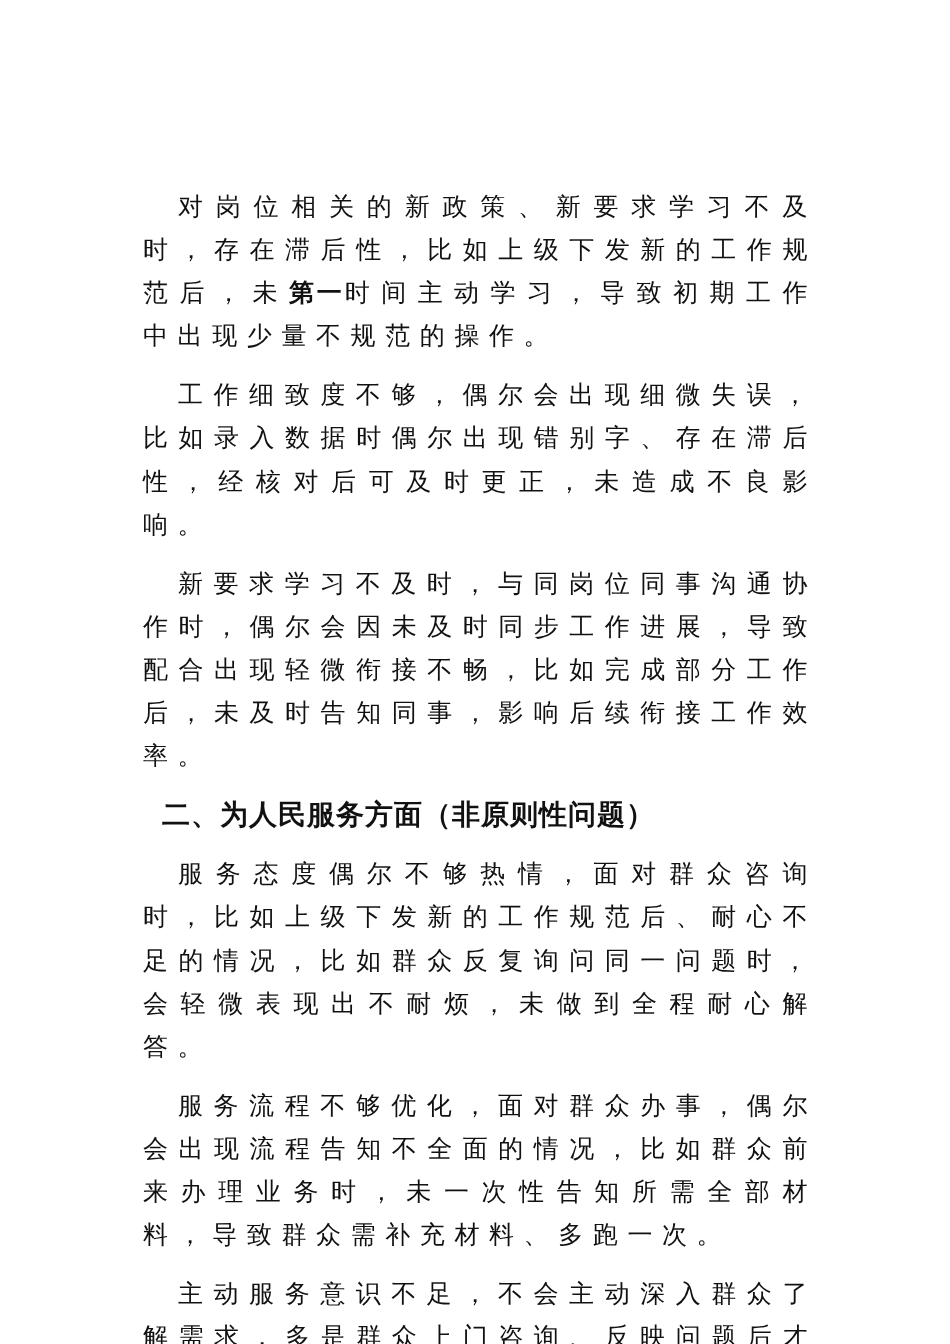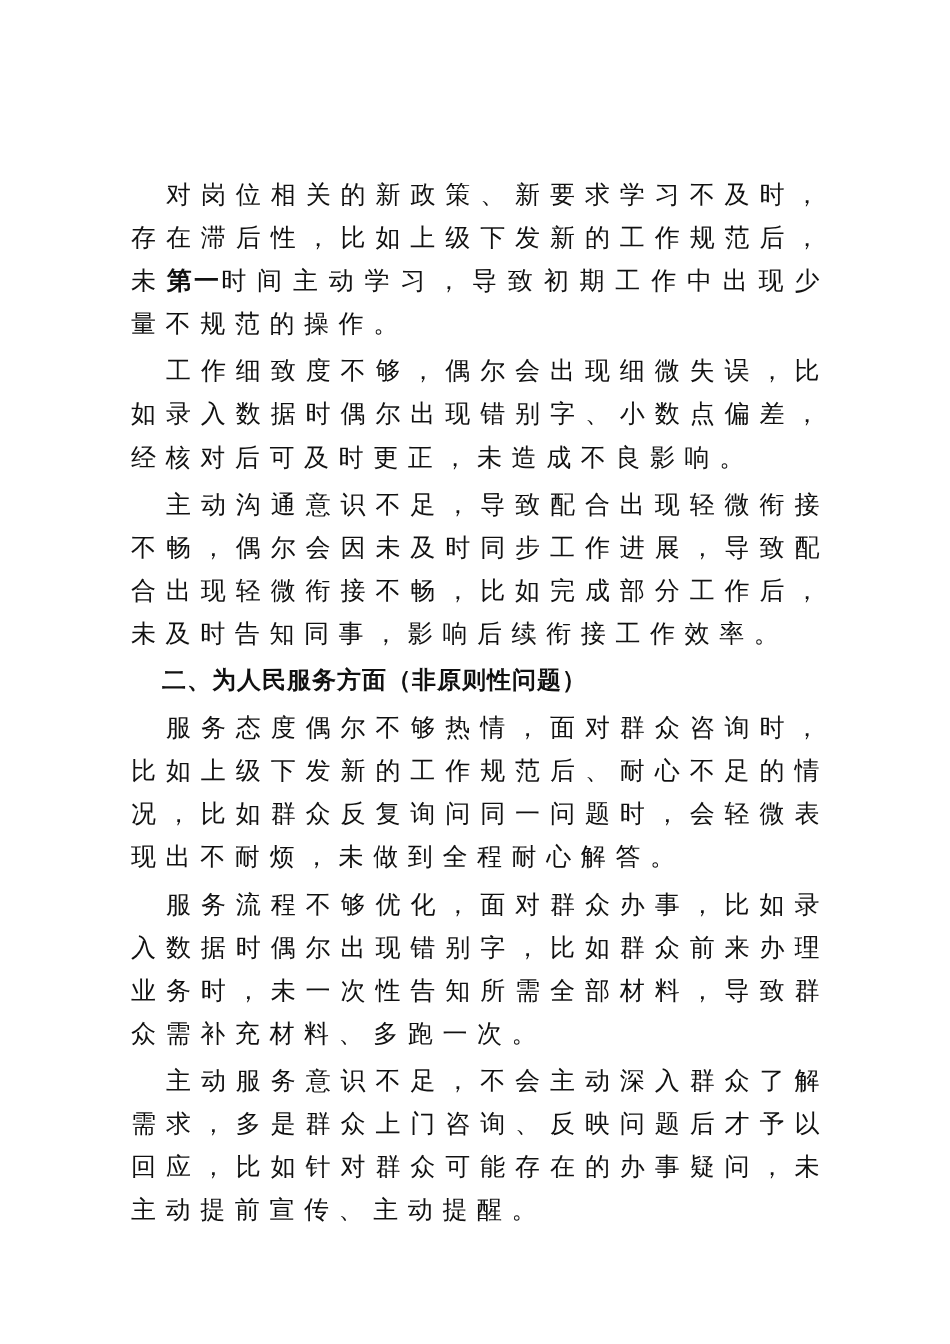--- a/index.html
+++ b/index.html
@@ -9,40 +9,40 @@
     left: 127px;
     top: 169px;
     width: 706px;
     font-family: "DejaVu Serif", "Liberation Serif", serif;
     font-size: 25px;
     line-height: 43.1px;
     color: #111111;
     letter-spacing: 9.6px;
   }
   .para {
-    margin: 4px;
+    margin: 16px;
     text-indent: 35px;
     text-align: justify;
     text-justify: inter-character;
     word-break: break-all;
   }
   .heading {
     margin: 0;
     text-indent: 35px;
     font-family: "DejaVu Sans", "Liberation Sans", sans-serif;
     font-weight: bold;
     letter-spacing: 1px;
-    font-size: 24px;
+    font-size: 28px;
   }
   .bold { font-family: "DejaVu Sans", "Liberation Sans", sans-serif; font-weight: bold; letter-spacing: 1px; }
 </style>
 </head>
 <body>
 
 <div class="page">
   <p class="para"><span>对岗位相关的新政策、新要求学习不及时，存在滞后性，比如上级下发新的工作规范后，未</span><span class="bold">第一</span><span>时间主动学习，导致初期工作中出现少量不规范的操作。</span></p>
-  <p class="para">工作细致度不够，偶尔会出现细微失误，比如录入数据时偶尔出现错别字、小数点偏差，经核对后可及时更正，未造成不良影响。</p>
-  <p class="para">主动沟通意识不足，导致配合出现轻微衔接不畅，偶尔会因未及时同步工作进展，导致配合出现轻微衔接不畅，比如完成部分工作后，未及时告知同事，影响后续衔接工作效率。</p>
+  <p class="para">工作细致度不够，偶尔会出现细微失误，比如录入数据时偶尔出现错别字、存在滞后性，经核对后可及时更正，未造成不良影响。</p>
+  <p class="para">新要求学习不及时，与同岗位同事沟通协作时，偶尔会因未及时同步工作进展，导致配合出现轻微衔接不畅，比如完成部分工作后，未及时告知同事，影响后续衔接工作效率。</p>
   <p class="heading">二、为人民服务方面（非原则性问题）</p>
   <p class="para">服务态度偶尔不够热情，面对群众咨询时，比如上级下发新的工作规范后、耐心不足的情况，比如群众反复询问同一问题时，会轻微表现出不耐烦，未做到全程耐心解答。</p>
-  <p class="para">服务流程不够优化，面对群众办事，比如录入数据时偶尔出现错别字，比如群众前来办理业务时，未一次性告知所需全部材料，导致群众需补充材料、多跑一次。</p>
+  <p class="para">服务流程不够优化，面对群众办事，偶尔会出现流程告知不全面的情况，比如群众前来办理业务时，未一次性告知所需全部材料，导致群众需补充材料、多跑一次。</p>
   <p class="para">主动服务意识不足，不会主动深入群众了解需求，多是群众上门咨询、反映问题后才予以回应，比如针对群众可能存在的办事疑问，未主动提前宣传、主动提醒。</p>
 </div>
 
 </body></html>

